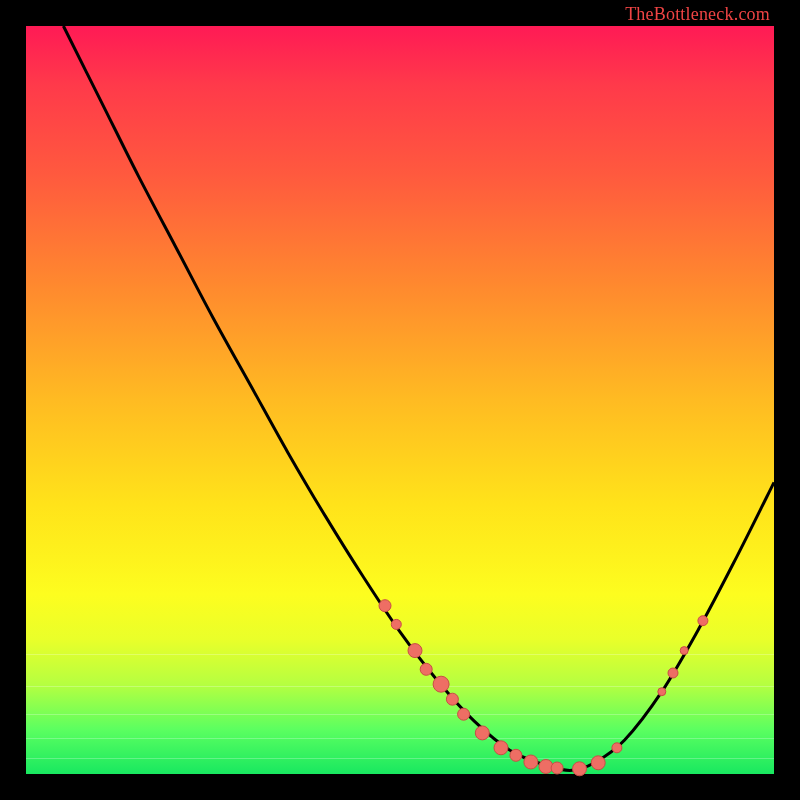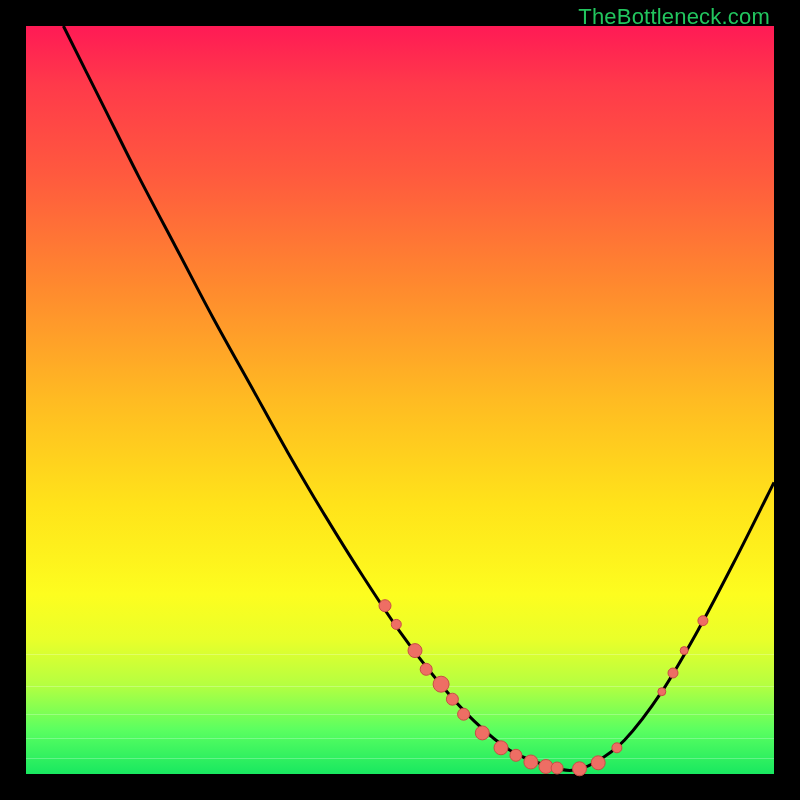--- a/index.html
+++ b/index.html
@@ -38,25 +38,26 @@
       #e9ff2a 82%,
       #b6ff40 88%,
       #5cff60 94%,
       #18e860 100%
     );
   }
   .attribution {
     position: absolute;
     top: 4px;
     right: 30px;
-    color: #22c55e;
-    font-size: 22px;
+    color: #ef4444;
+    font-size: 18px;
     font-weight: 500;
     letter-spacing: 0.2px;
     z-index: 5;
+    font-family: Liberation Serif, serif;
   }
   svg.curve {
     position: absolute;
     left: 0;
     top: 0;
     width: 748px;
     height: 748px;
     overflow: visible;
   }
   .band {

